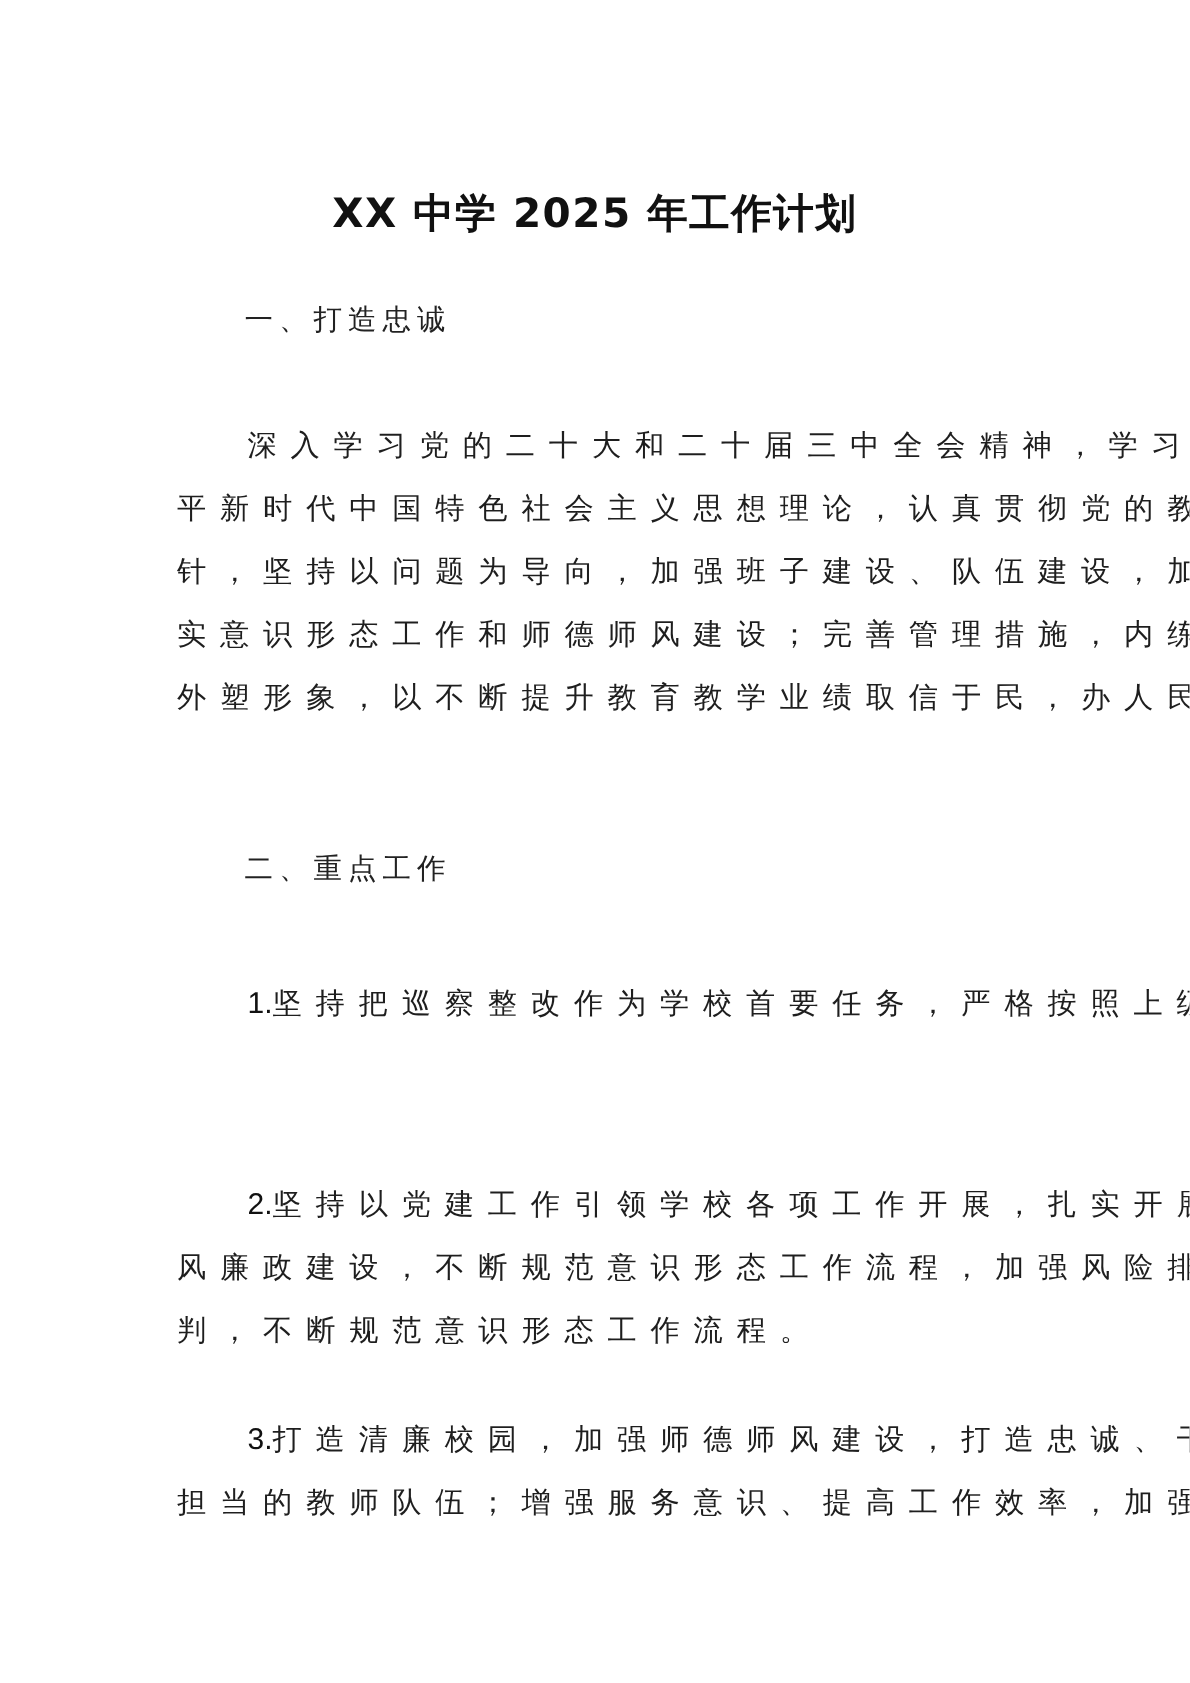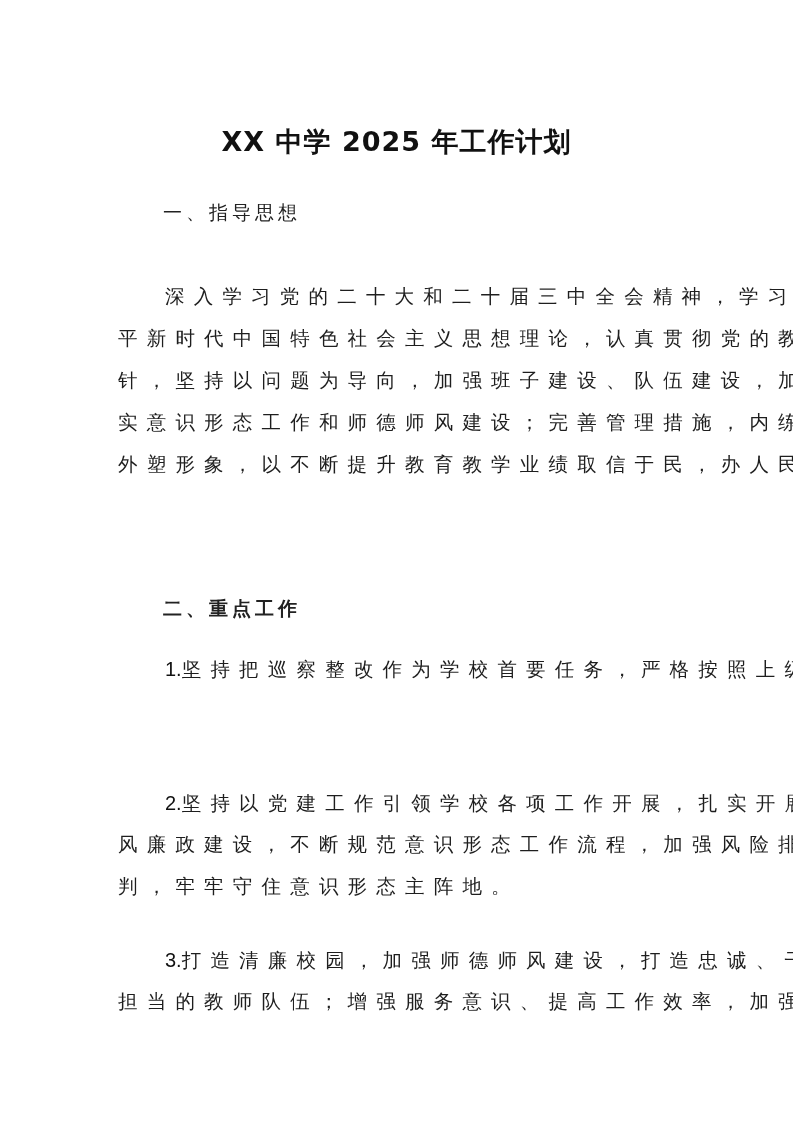--- a/index.html
+++ b/index.html
@@ -15,40 +15,40 @@
   .line.first { padding-left:47px; }
   .num { letter-spacing:0; font-family:"Liberation Sans", sans-serif; font-size:20px; color:#111; }
 </style>
 </head>
 <body>
 
 <div class="page">
 
   <div class="title">XX 中学 2025 年工作计划</div>
 
-  <div class="heading" style="top:200px;">一、指导思想</div>
+  <div class="heading" style="top:200px;">一、打造忠诚</div>
 
   <div class="para" style="top:276px;">
     <span class="line first">深入学习党的二十大和二十届三中全会精神，学习习近</span>
     <span class="line">平新时代中国特色社会主义思想理论，认真贯彻党的教育方</span>
     <span class="line">针，坚持以问题为导向，加强班子建设、队伍建设，加强落</span>
     <span class="line">实意识形态工作和师德师风建设；完善管理措施，内练素质，</span>
     <span class="line">外塑形象，以不断提升教育教学业绩取信于民，办人民满意</span>
   </div>
 
-  <div class="heading" style="top:596px;font-weight:bold;">二、重点工作</div>
+  <div class="heading" style="top:566px;">二、重点工作</div>
 
   <div class="para" style="top:648px;">
     <span class="line first"><span class="num">1.</span><span>坚持把巡察整改作为学校首要任务，严格按照上级要</span></span>
   </div>
 
   <div class="para" style="top:782px;">
     <span class="line first"><span class="num">2.</span><span>坚持以党建工作引领学校各项工作开展，扎实开展党</span></span>
     <span class="line">风廉政建设，不断规范意识形态工作流程，加强风险排查研</span>
-    <span class="line">判，牢牢守住意识形态主阵地。</span>
+    <span class="line">判，不断规范意识形态工作流程。</span>
   </div>
 
   <div class="para" style="top:939px;">
     <span class="line first"><span class="num">3.</span><span>打造清廉校园，加强师德师风建设，打造忠诚、干净、</span></span>
     <span class="line">担当的教师队伍；增强服务意识、提高工作效率，加强学校</span>
   </div>
 
 </div>
 
 </body></html>

